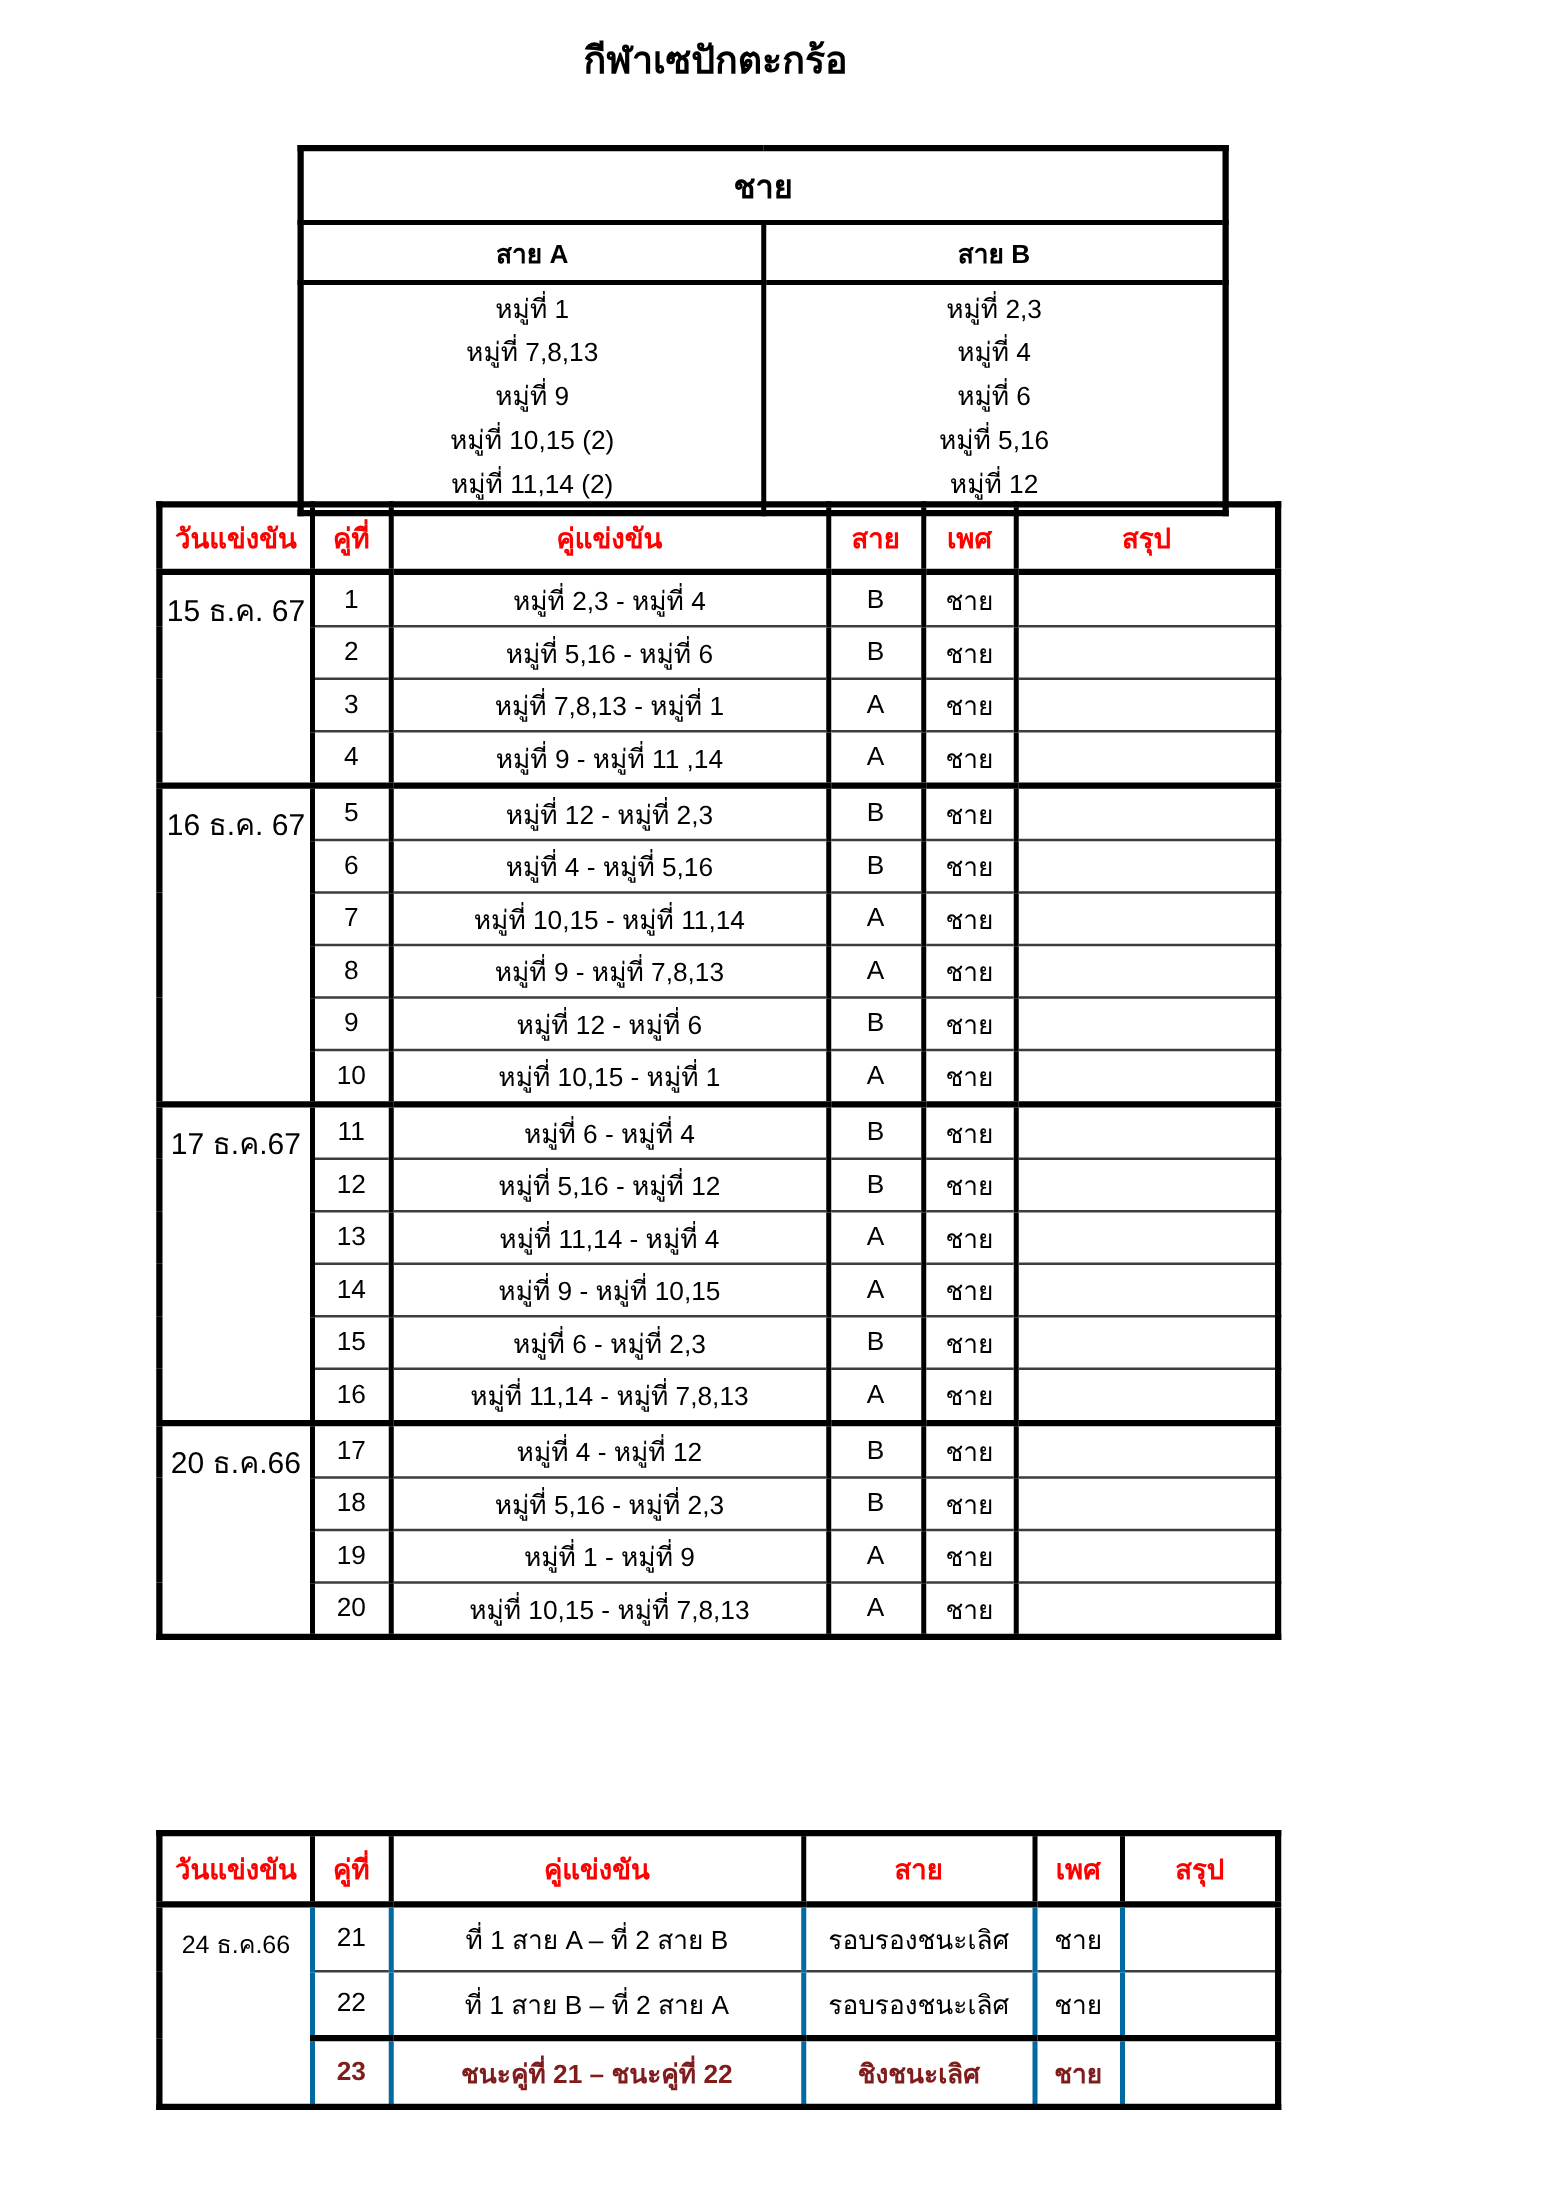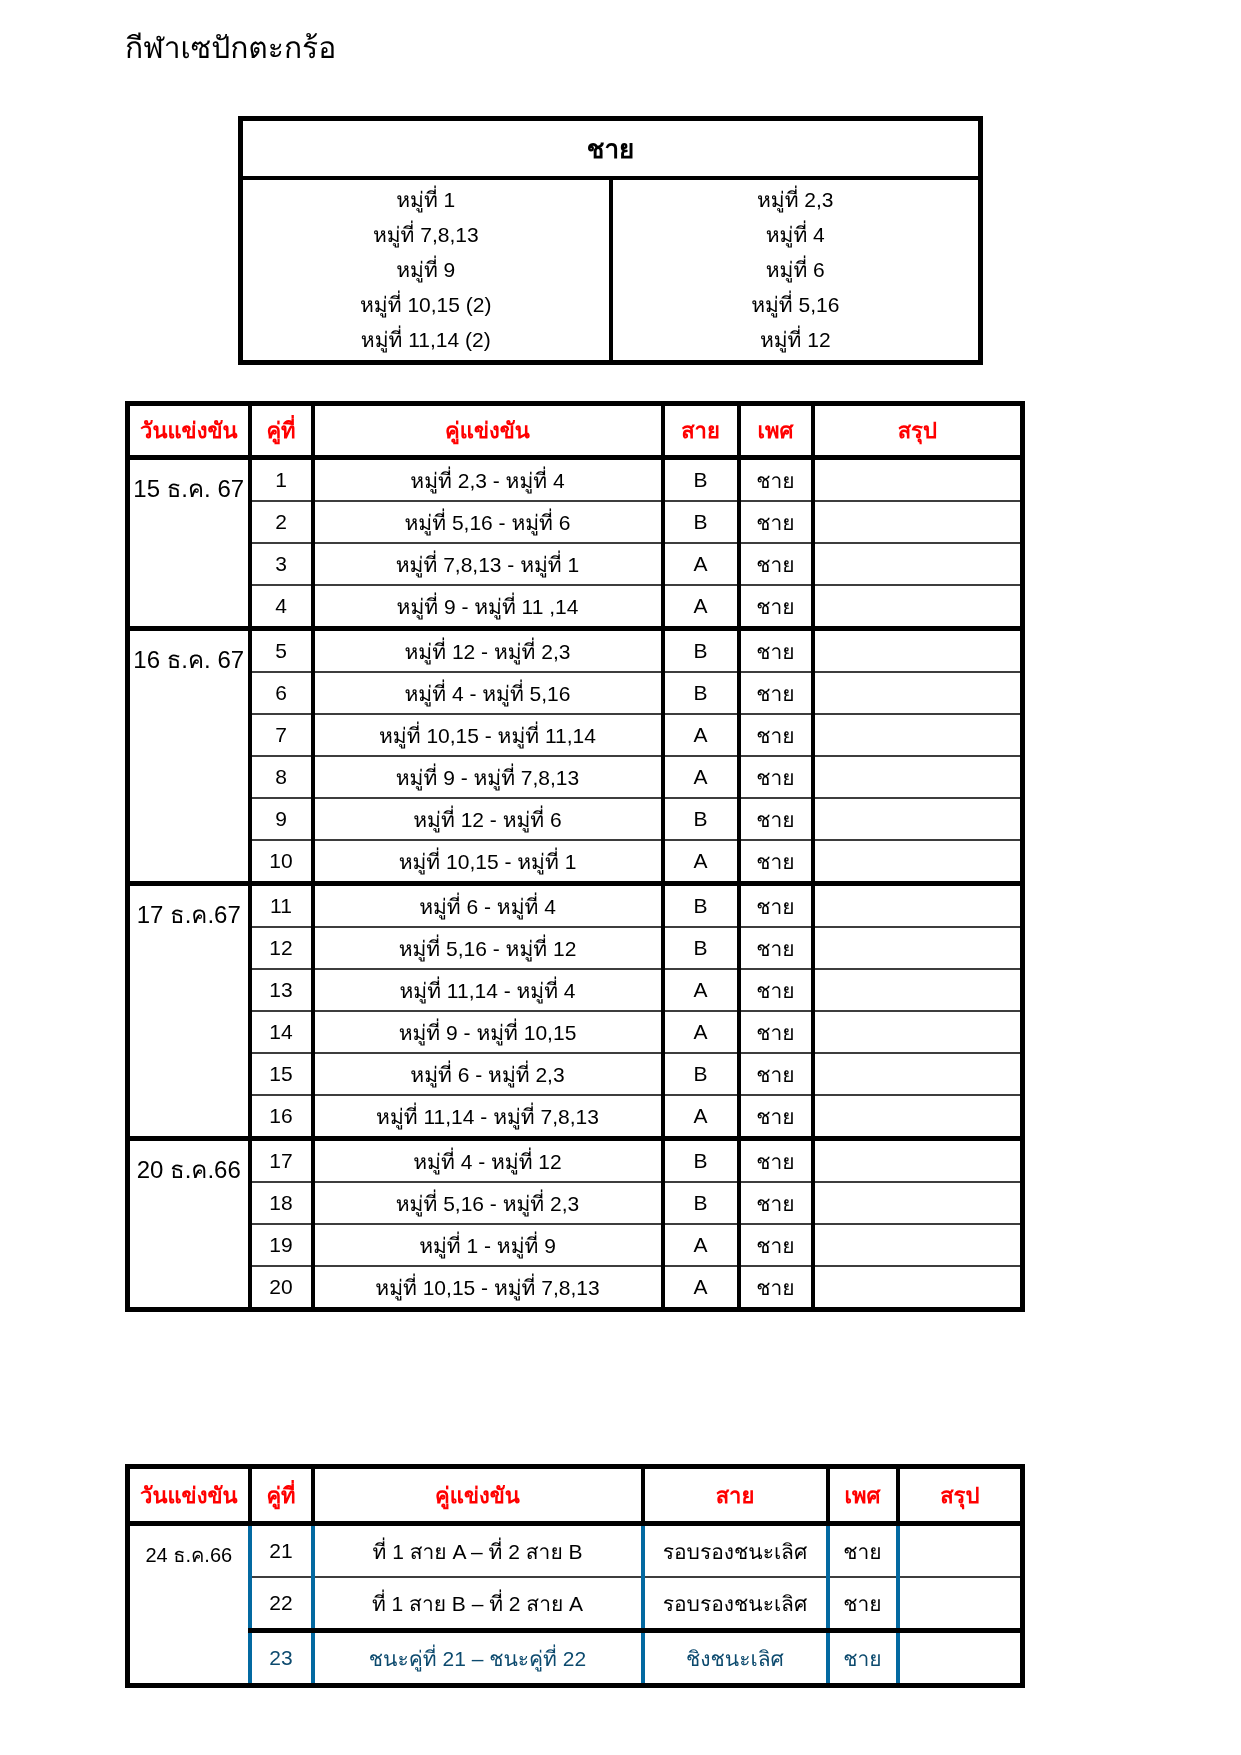--- a/index.html
+++ b/index.html
@@ -1,19 +1,19 @@
 <!DOCTYPE html>
 <html><head>
 <meta charset="utf-8">
 <style>
   html,body{margin:0;padding:0;background:#ffffff;}
   .page{position:relative;width:1241px;height:1755px;background:#ffffff;
         font-family:"Liberation Sans",sans-serif;color:#000;}
-  .title{position:absolute;top:24px;left:125px;width:895px;
-         font-size:30px;font-weight:normal;margin:0;}
+  .title{position:absolute;top:24px;left:125px;width:895px;text-align:center;
+         font-size:30px;font-weight:bold;margin:0;}
 
   table{border-collapse:collapse;table-layout:fixed;margin-top:16px;}
 
   
   .group-table{position:absolute;left:238px;top:100px;width:745px;border:5px solid #000;}
   .group-table th,.group-table td{border:4px solid #000;text-align:center;padding:0;}
   .group-table .gt-title{height:55px;font-size:26px;font-weight:bold;}
   .group-table .gt-pool-head{height:44px;font-size:21px;font-weight:bold;}
   .group-table td.gt-body{vertical-align:top;padding-top:2px;height:178px;}
   .group-table .gt-line{line-height:35px;font-size:21px;}
@@ -28,38 +28,42 @@
   .sched tr.group-start td{border-top:5px solid #000;}
 
   
   .finals{position:absolute;left:125px;top:1448px;width:895px;border:5px solid #000;}
   .finals th{border-left:4px solid #000;border-bottom:5px solid #000;
              height:50px;font-size:22px;font-weight:bold;color:#ff0000;text-align:center;}
   .finals td{border-left:4px solid #0369a1;border-top:2px solid #3d3d3d;
              height:50px;font-size:21px;text-align:center;padding:0;}
   .finals td.date-cell{vertical-align:top;padding-top:13px;font-size:20px;}
   .finals tr.group-start td{border-top:5px solid #000;}
-  .finals tr.highlight td{color:#0c4a6e;font-weight:normal;}
+  .finals tr.highlight td{color:#7f1d1d;font-weight:bold;}
 
   col.c-date{width:122px;} col.c-no{width:63px;} col.c-match{width:350px;}
   col.c-pool{width:76px;}  col.c-gender{width:74px;} col.c-result{width:210px;}
   col.f-date{width:122px;} col.f-no{width:63px;} col.f-match{width:330px;}
   col.f-pool{width:185px;} col.f-gender{width:70px;} col.f-result{width:125px;}
 </style>
 </head>
 <body>
 
 <div class="page">
 
   <h1 class="title">กีฬาเซปักตะกร้อ</h1>
 
   <table class="group-table">
     <tbody>
         <tr>
       <th class="gt-title" colspan="2">ชาย</th>
+    </tr>
+    <tr>
+      <th class="gt-pool-head">สาย  A</th>
+      <th class="gt-pool-head">สาย  B</th>
     </tr>
     <tr>
       <td class="gt-body">
         <div class="gt-line">หมู่ที่ 1</div>
         <div class="gt-line">หมู่ที่ 7,8,13</div>
         <div class="gt-line">หมู่ที่ 9</div>
         <div class="gt-line">หมู่ที่ 10,15 (2)</div>
         <div class="gt-line">หมู่ที่ 11,14 (2)</div>
       </td>
       <td class="gt-body">

